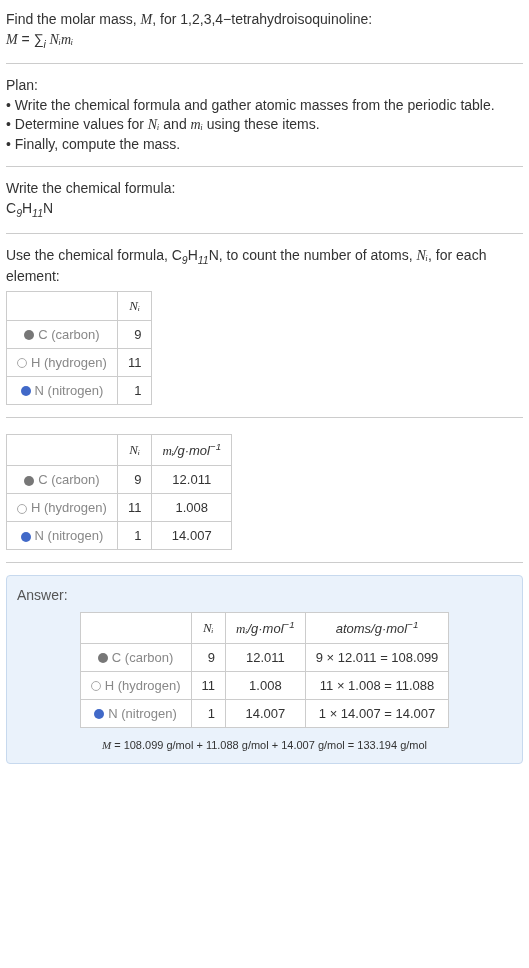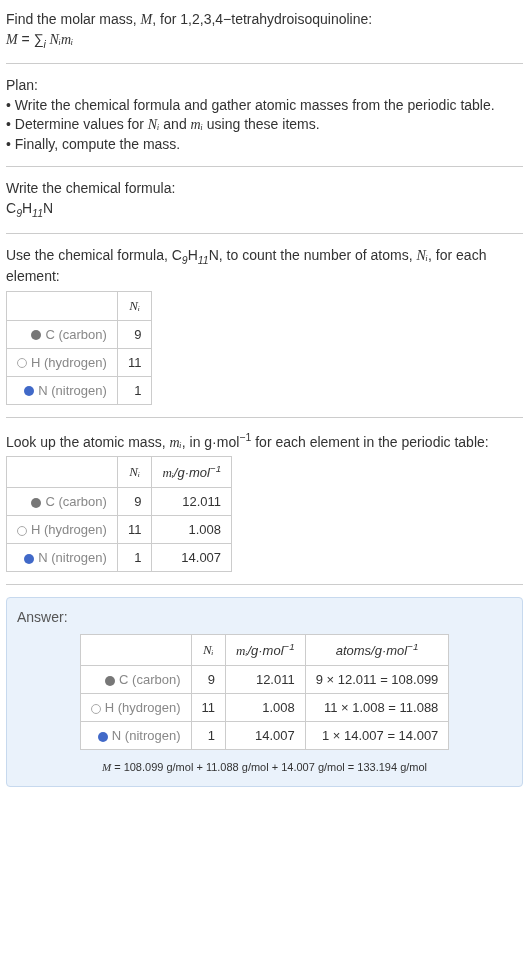--- a/index.html
+++ b/index.html
@@ -32,21 +32,21 @@
       font-size: 0.75em;
       vertical-align: super;
     }
     table {
       border-collapse: collapse;
       margin-top: 4px;
     }
     th, td {
       border: 1px solid #ccc;
       padding: 6px 10px;
-      text-align: right;
+      text-align: center;
       font-size: 13px;
     }
     th {
       font-weight: normal;
       font-style: italic;
       text-align: center;
     }
     td.num {
       text-align: right;
     }
@@ -143,23 +143,20 @@
       <td class="element-cell"><span class="dot dot-n"></span><span>N (nitrogen)</span></td>
       <td class="num">1</td>
     </tr>
   </tbody>
     </table>
 </div>
 
 <hr class="divider">
 
 <div class="section">
-  <p>
-    <span>Look up the atomic mass, </span><span class="formula">mᵢ</span><span>, in g·mol</span><span class="sup">−1</span><span> for each element in the periodic table:</span>
-  </p>
   <table>
     <tbody>
         <tr>
       <th></th>
       <th><span class="formula">Nᵢ</span></th>
       <th><span class="formula">mᵢ</span><span>/g·mol</span><span class="sup">−1</span></th>
     </tr>
     <tr>
       <td class="element-cell"><span class="dot dot-c"></span><span>C (carbon)</span></td>
       <td class="num">9</td>

